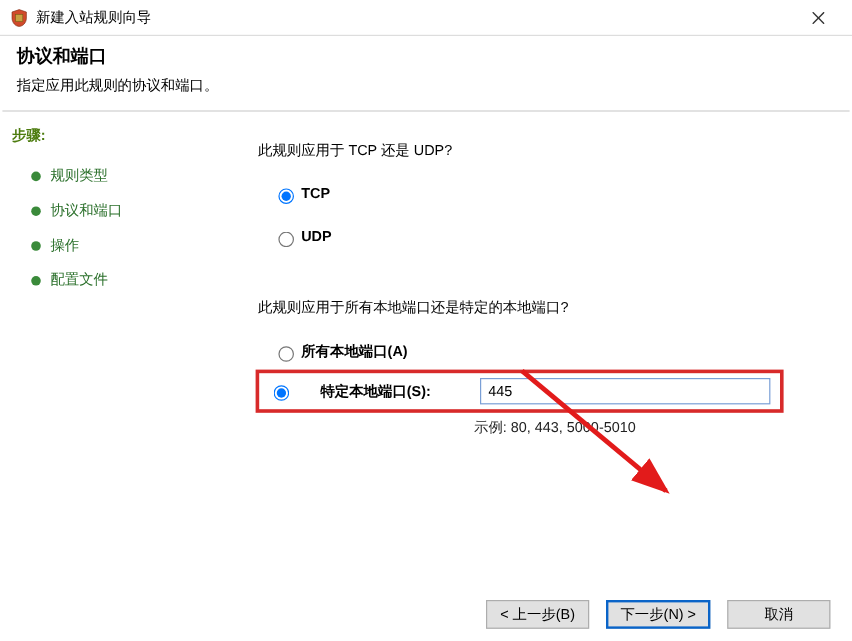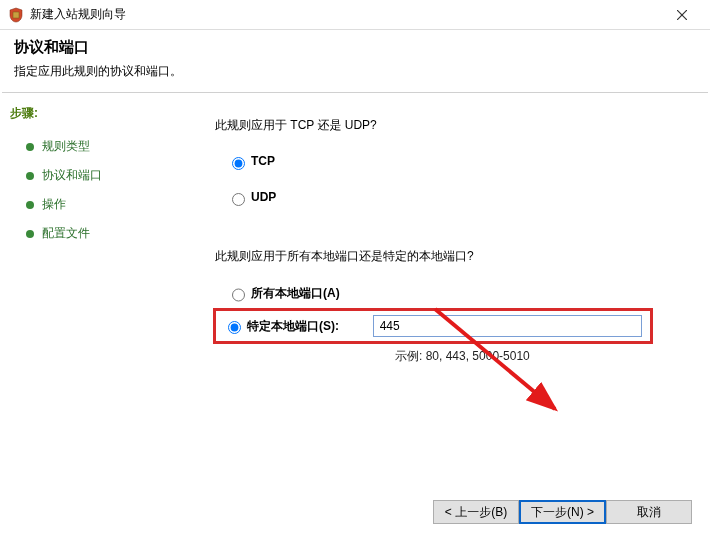--- a/index.html
+++ b/index.html
@@ -102,40 +102,42 @@
   }
   .bold-label { font-weight: bold; }
   .highlight-box {
     border: 3px solid #d82a2a;
     position: relative;
     padding: 4px 8px 4px 4px;
     margin-left: -2px;
     display: flex;
     align-items: center;
     width: 440px;
+    gap: 20px;
   }
   .port-input {
     width: 270px;
     height: 22px;
     border: 1px solid #7a9fd6;
     padding: 2px 6px;
     font-size: 12px;
     margin-left: 6px;
   }
   .example-row {
     margin-left: 180px;
     margin-top: 4px;
     font-size: 12px;
     color: #222;
   }
   .footer {
     position: absolute;
     bottom: 10px;
     right: 18px;
     display: flex;
+    gap: 14px;
   }
   .btn {
     min-width: 86px;
     height: 24px;
     border: 1px solid #adadad;
     background: #e1e1e1;
     font-size: 12px;
     cursor: pointer;
     padding: 0 10px;
   }

